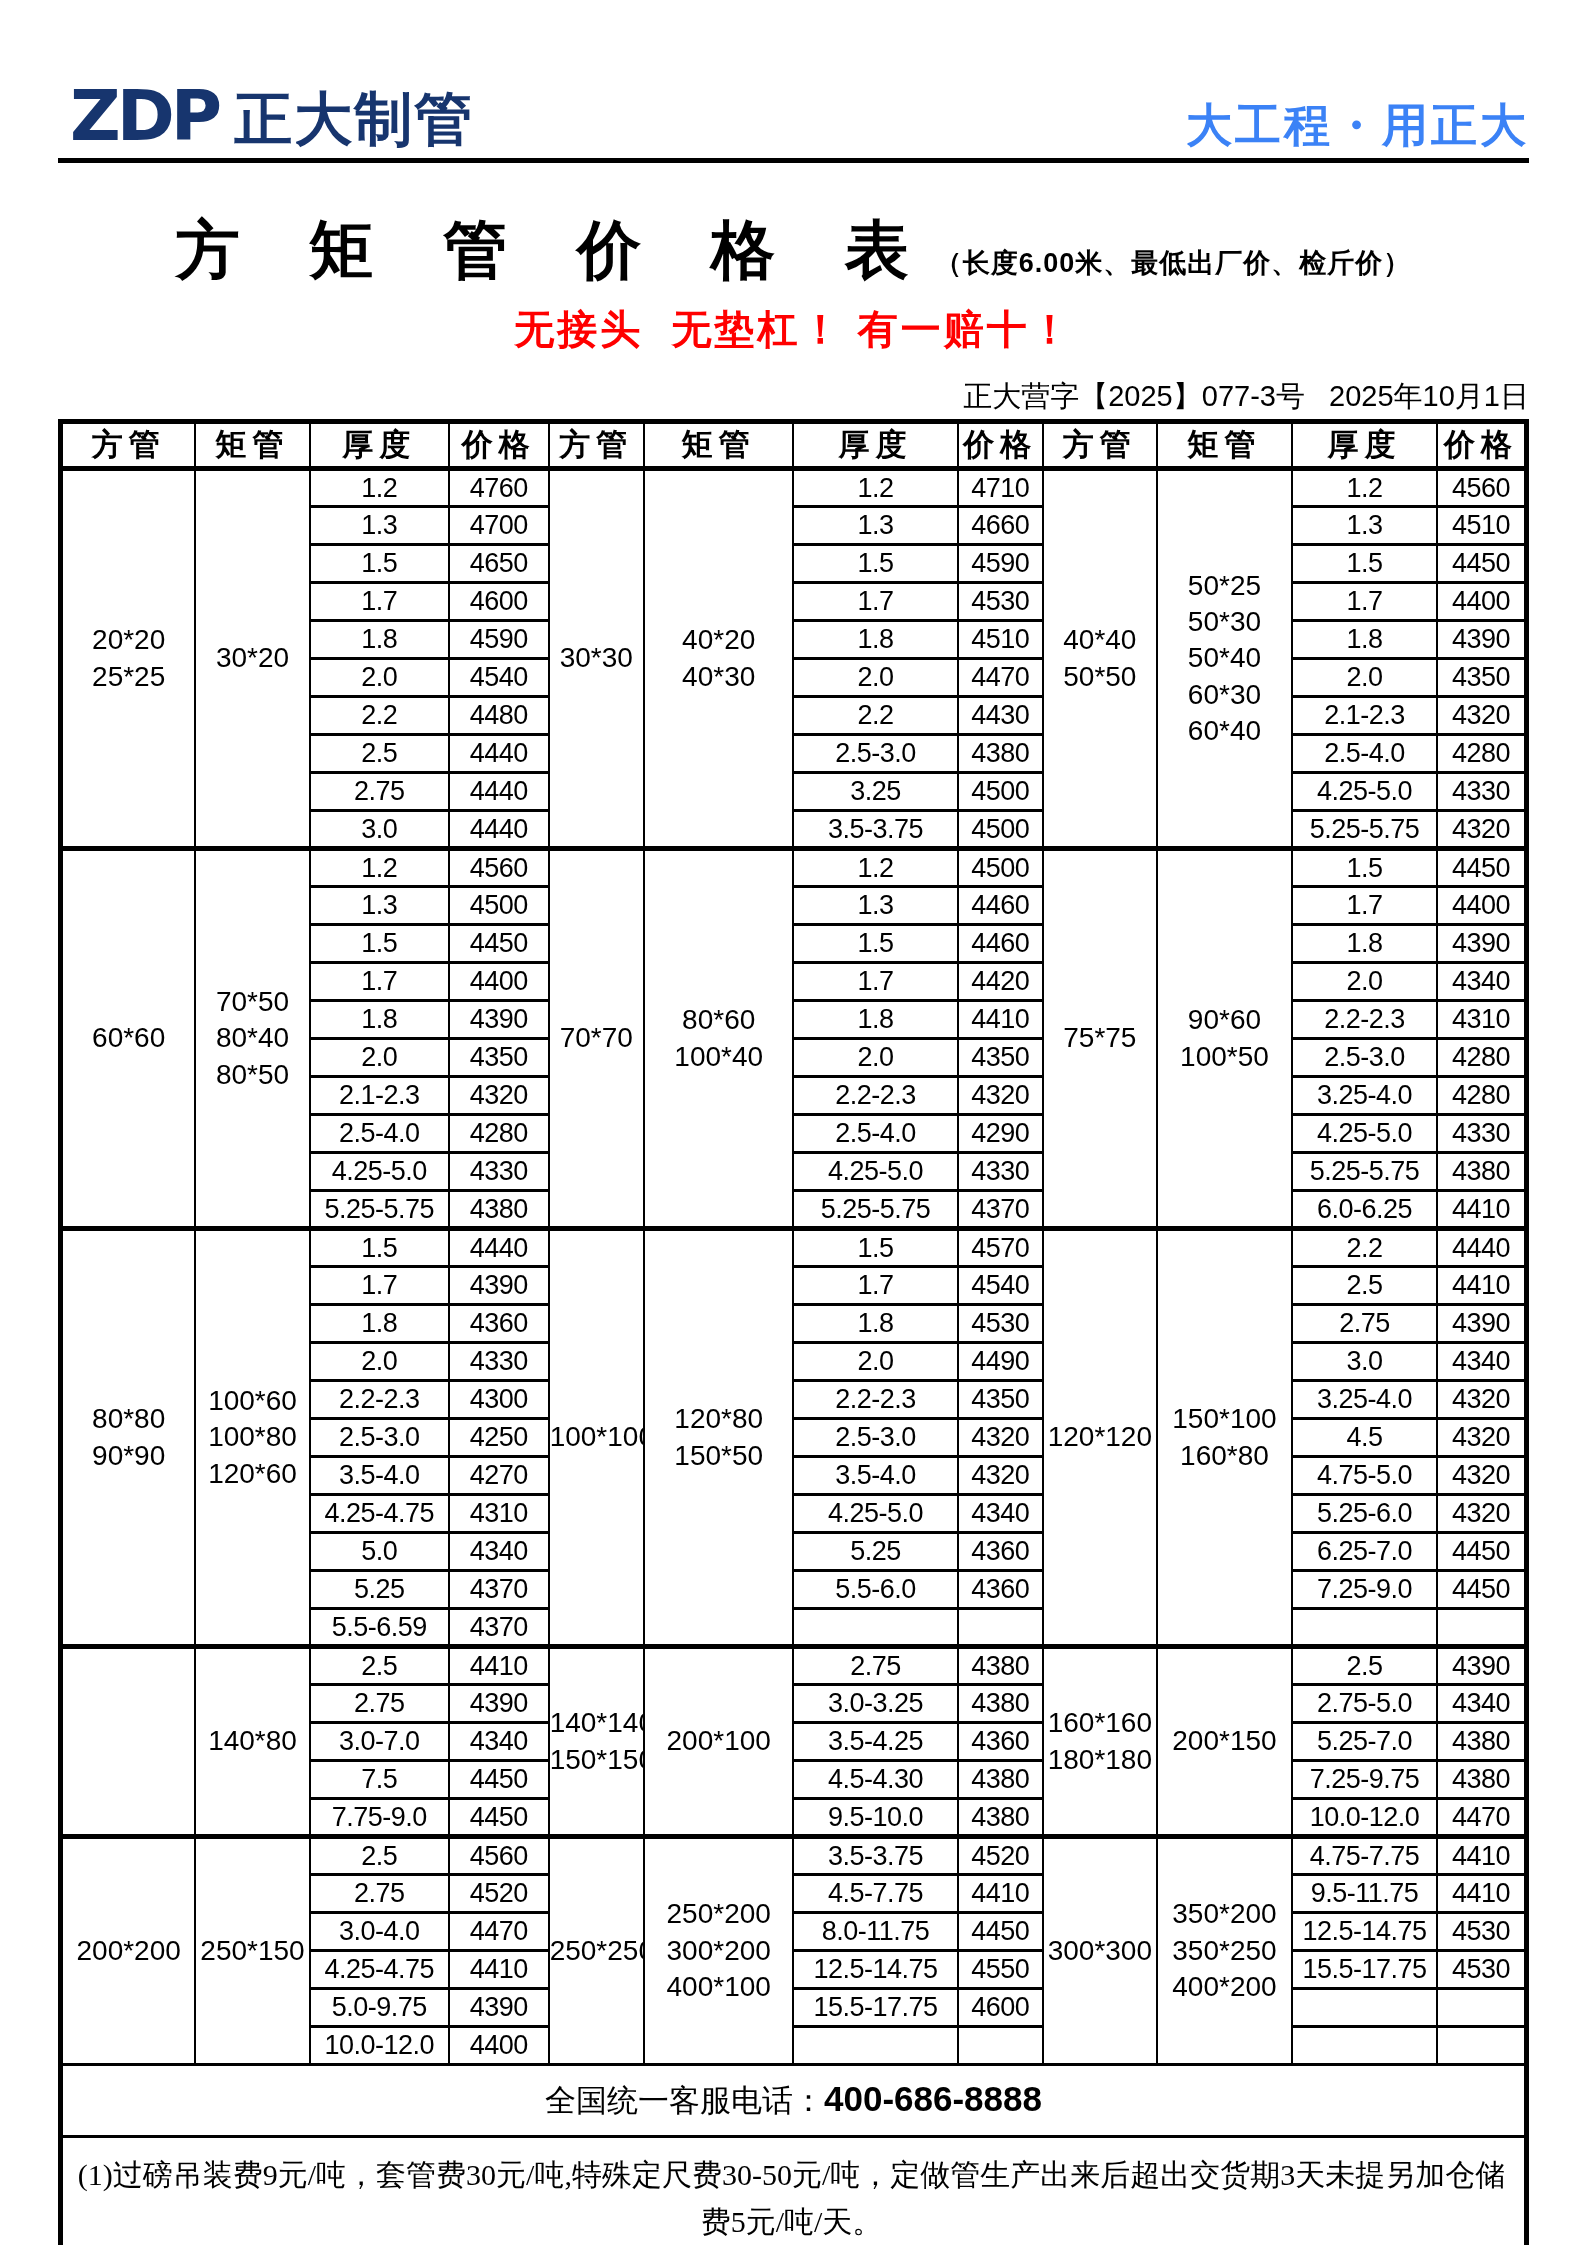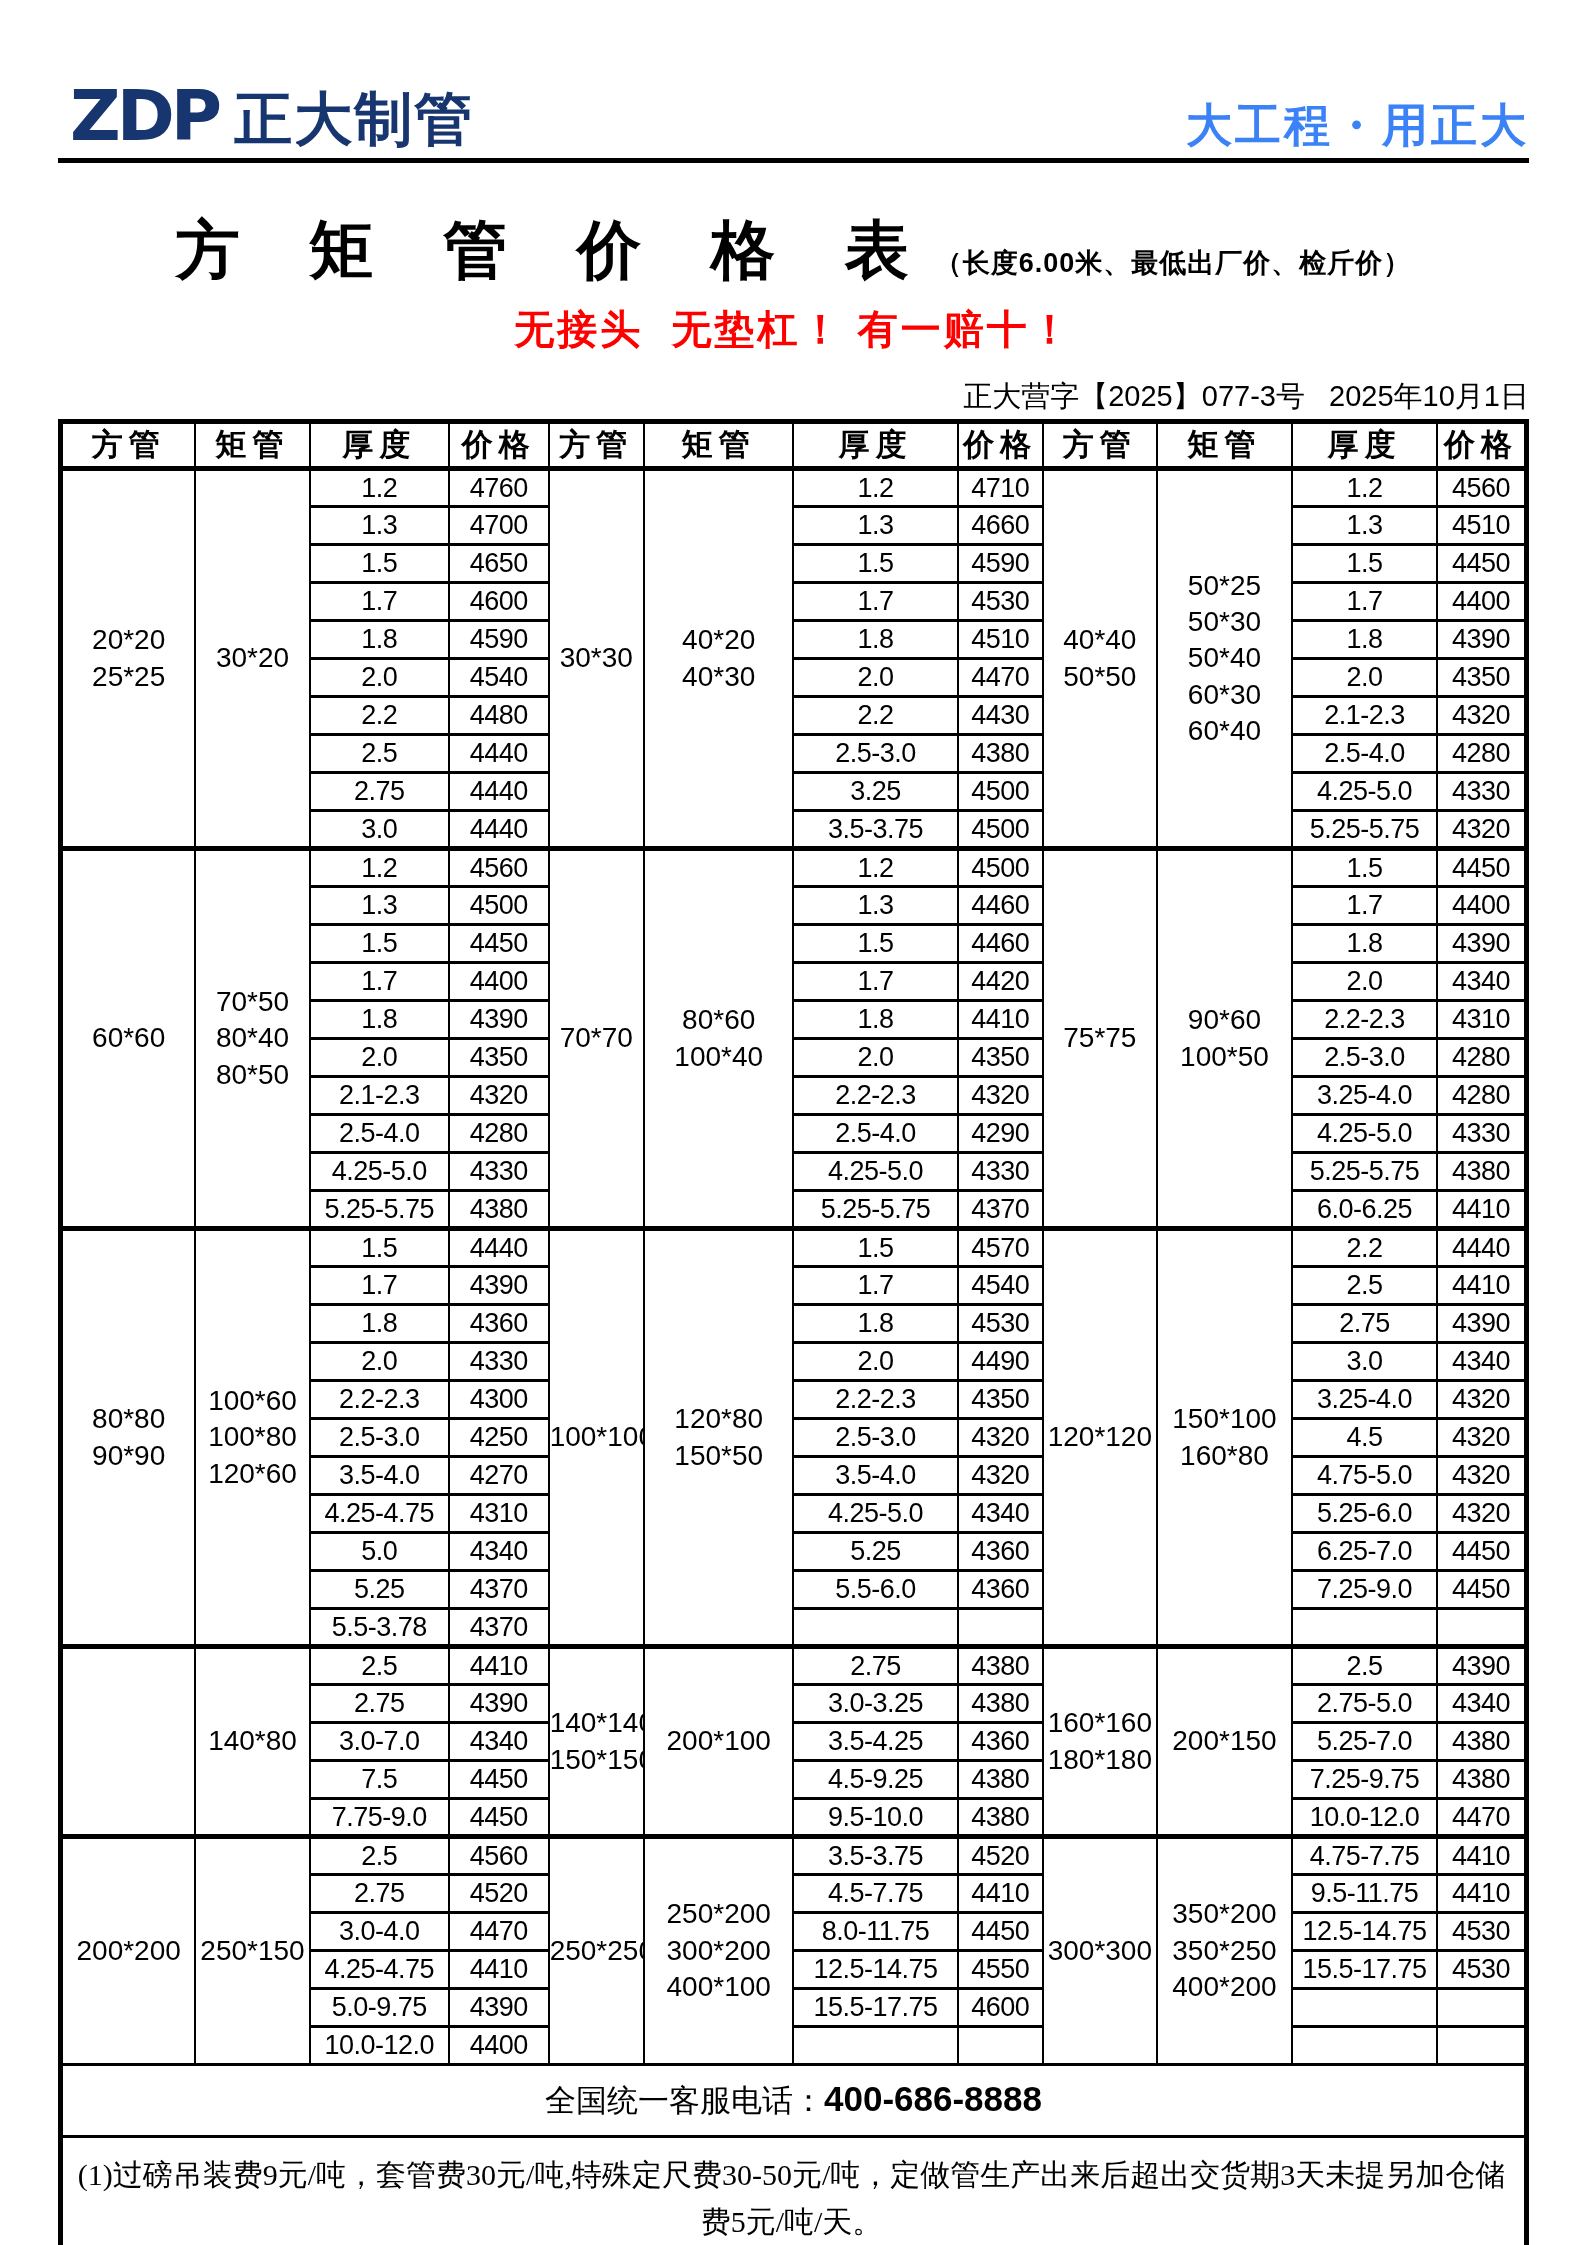--- a/index.html
+++ b/index.html
@@ -369,21 +369,21 @@
         </tr>
         <tr>
           <td class="val">5.25</td>
           <td class="val">4370</td>
           <td class="val">5.5-6.0</td>
           <td class="val">4360</td>
           <td class="val">7.25-9.0</td>
           <td class="val">4450</td>
         </tr>
         <tr>
-          <td class="val">5.5-3.78</td>
+          <td class="val">5.5-6.59</td>
           <td class="val">4370</td>
           <td class="val"></td>
           <td class="val"></td>
           <td class="val"></td>
           <td class="val"></td>
         </tr>
         <tr class="section-start">
           <td class="spec" rowspan="5"></td>
           <td class="spec" rowspan="5">140*80</td>
           <td class="val">2.5</td>
@@ -411,21 +411,21 @@
           <td class="val">3.0-7.0</td>
           <td class="val">4340</td>
           <td class="val">3.5-4.25</td>
           <td class="val">4360</td>
           <td class="val">5.25-7.0</td>
           <td class="val">4380</td>
         </tr>
         <tr>
           <td class="val">7.5</td>
           <td class="val">4450</td>
-          <td class="val">4.5-9.25</td>
+          <td class="val">4.5-4.30</td>
           <td class="val">4380</td>
           <td class="val">7.25-9.75</td>
           <td class="val">4380</td>
         </tr>
         <tr>
           <td class="val">7.75-9.0</td>
           <td class="val">4450</td>
           <td class="val">9.5-10.0</td>
           <td class="val">4380</td>
           <td class="val">10.0-12.0</td>

